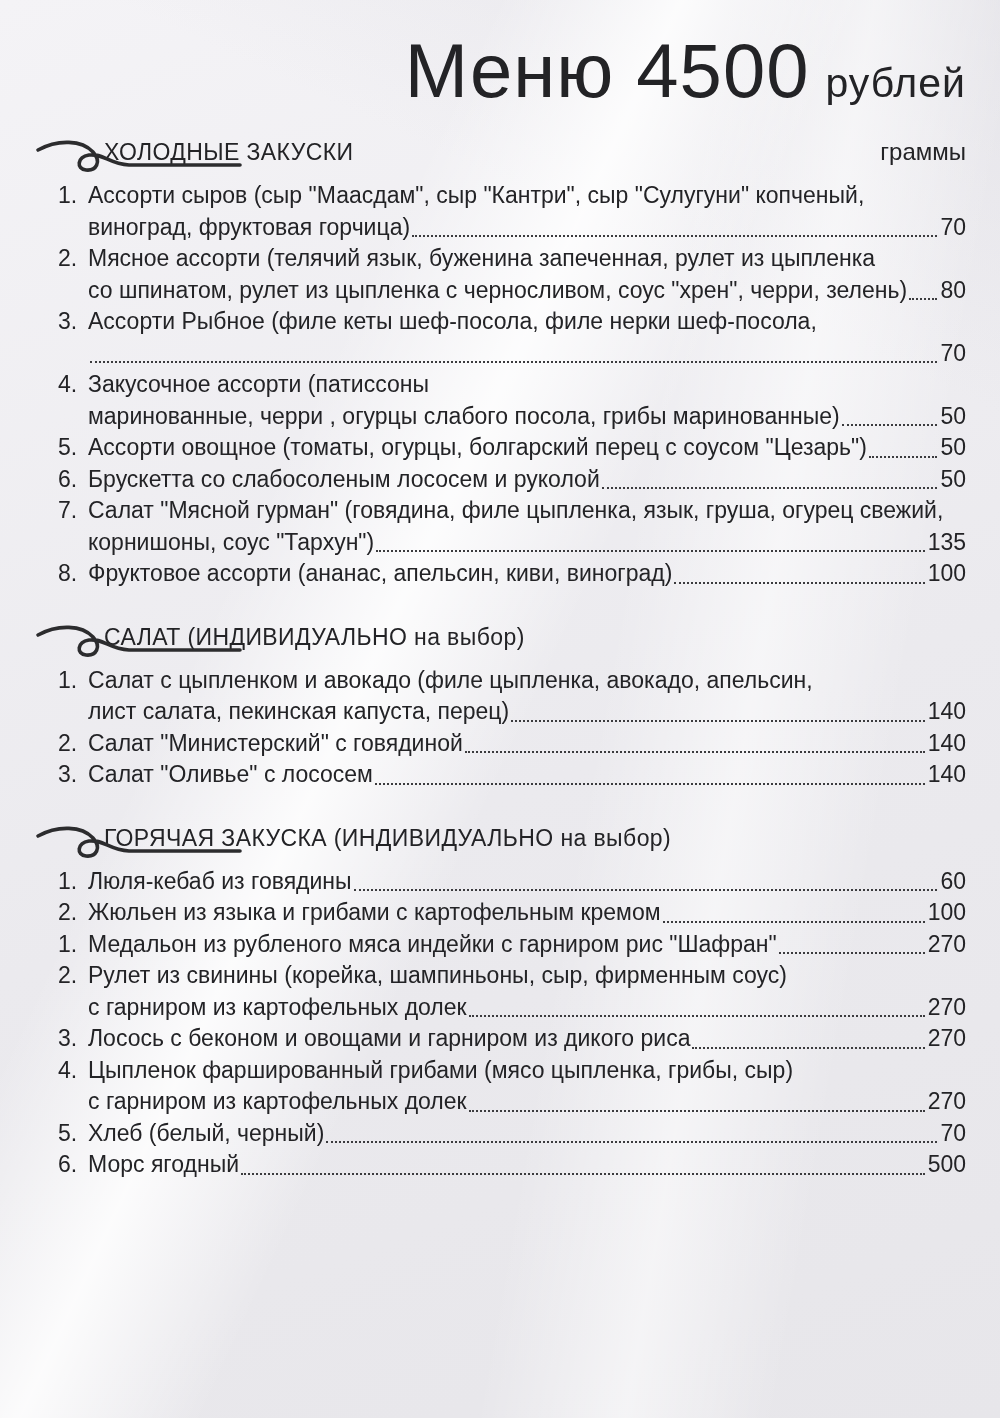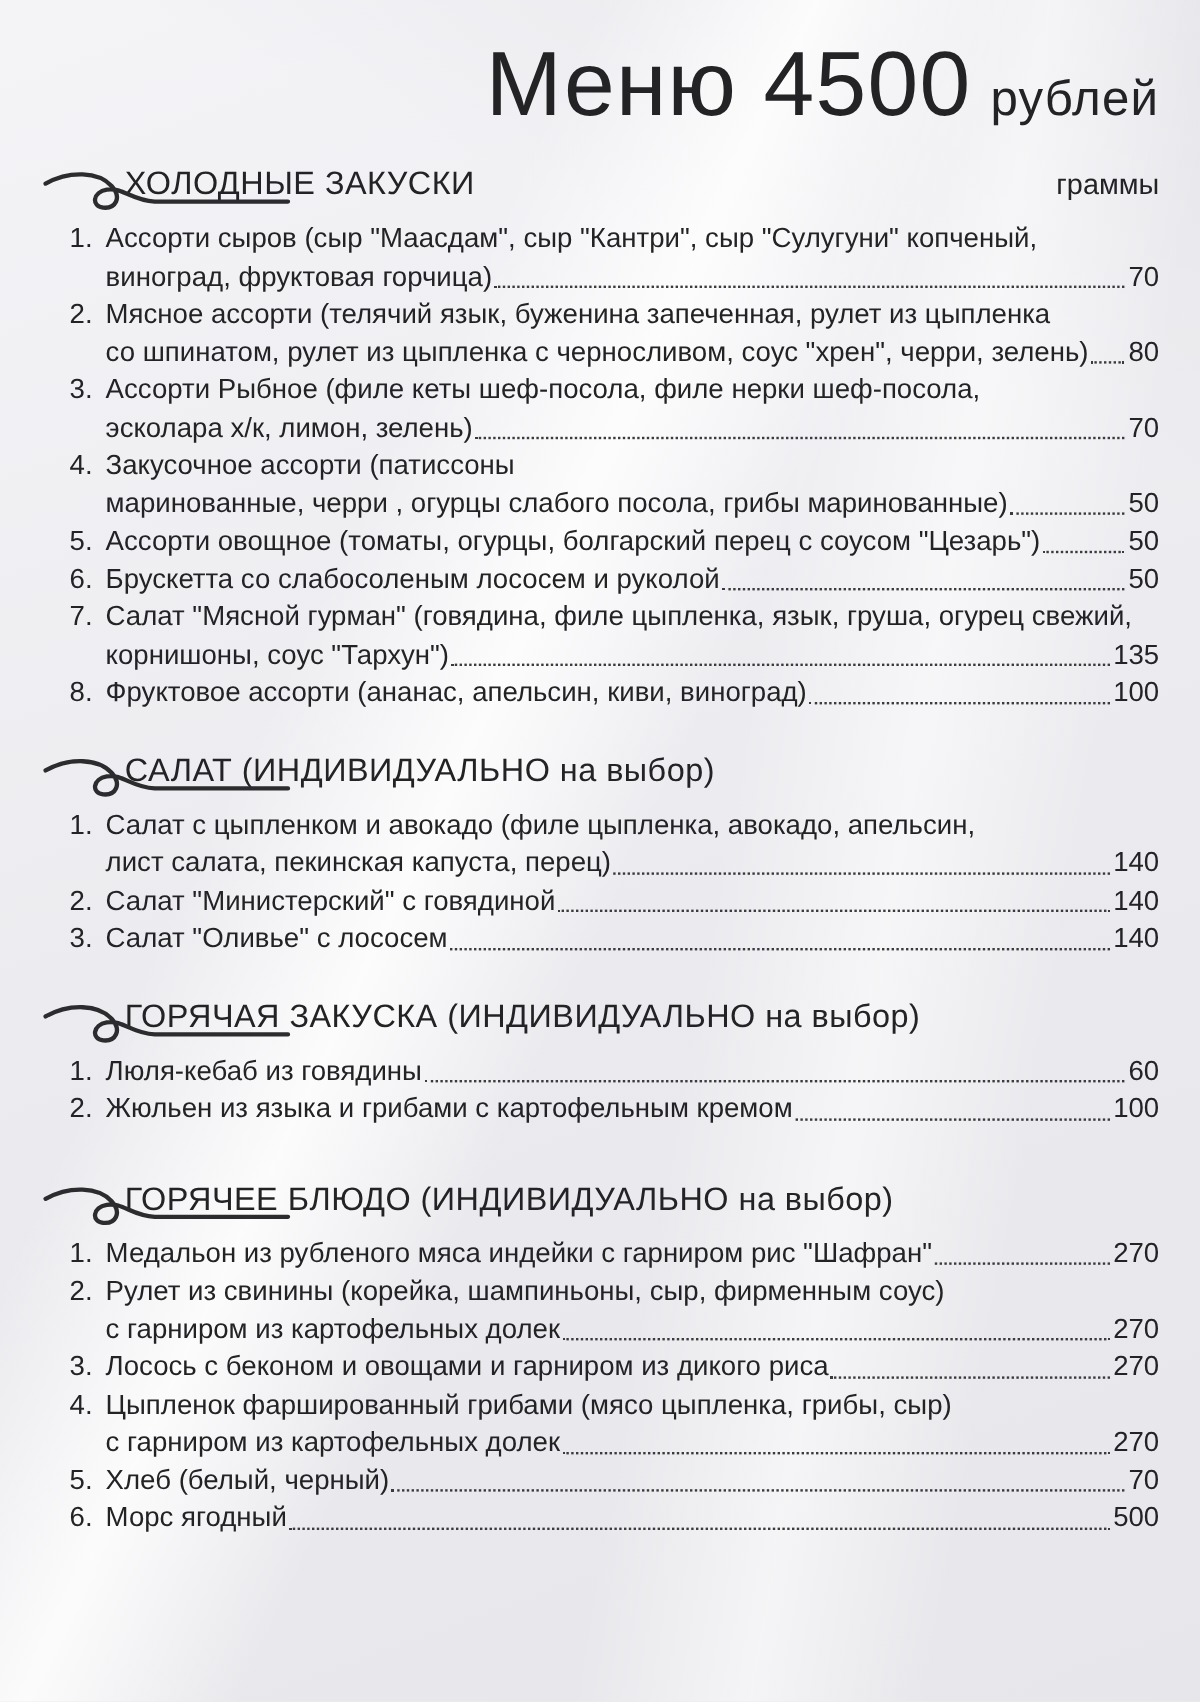--- a/index.html
+++ b/index.html
@@ -32,21 +32,21 @@
 
   .section{position:relative;}
   .heading-row{
     position:relative;display:flex;align-items:baseline;
     margin:26px 0 14px 0;
   }
   .section:nth-child(2) .heading-row{margin-top:34px;}
   .section:nth-child(3) .heading-row{margin-top:34px;align-items:flex-end;}
   .section:nth-child(4) .heading-row{margin-top:44px;}
   .heading{
-    font-size:27px;letter-spacing:.4px;
+    font-size:23px;letter-spacing:.4px;
     padding-left:46px;position:relative;font-weight:400;
   }
   .flourish{position:absolute;left:-26px;bottom:-13px;width:214px;height:46px;pointer-events:none;}
   .grams-head{margin-left:auto;font-size:24px;font-weight:400;}
 
   .line{display:flex;align-items:baseline;font-size:23px;line-height:31.5px;}
   .num{flex:none;width:30px;}
   .cont{padding-left:30px;}
   .dots{
     flex:1;align-self:flex-end;min-width:16px;
@@ -98,21 +98,20 @@
               <span class="dots"></span>
               <span class="grams">80</span>
             </div>
           </div>
           <div class="item">
             <div class="line">
               <span class="num">3.</span>
               <span class="txt">Ассорти Рыбное (филе кеты шеф-посола, филе нерки шеф-посола,</span>
             </div>
             <div class="line cont">
-              <span class="txt">эсколара х/к, лимон, зелень)</span>
               <span class="dots"></span>
               <span class="grams">70</span>
             </div>
           </div>
           <div class="item">
             <div class="line">
               <span class="num">4.</span>
               <span class="txt">Закусочное ассорти (патиссоны</span>
             </div>
             <div class="line cont">
@@ -224,29 +223,20 @@
               <span class="num">2.</span>
               <span class="txt">Жюльен из языка и грибами с картофельным  кремом</span>
               <span class="dots"></span>
               <span class="grams">100</span>
             </div>
           </div>
         </div>
   </section>
 
   <section class="section">
-    <div class="heading-row">
-      <div class="heading">
-        <svg class="flourish" viewBox="0 0 214 46" aria-hidden="true">
-          <path d="M6 17 C 26 6, 50 7, 61 19 C 70 29, 64 38, 54 37 C 44 36, 45 24, 57 22 C 71 20, 77 31, 97 32 L 208 32" stroke="#2c2c2e" stroke-width="3.6" fill="none" stroke-linecap="round"></path>
-        </svg>
-        <span>ГОРЯЧЕЕ БЛЮДО (ИНДИВИДУАЛЬНО на выбор)</span>
-      </div>
-
-    </div>
     <div class="items">
           <div class="item">
             <div class="line">
               <span class="num">1.</span>
               <span class="txt">Медальон из рубленого мяса индейки с гарниром рис "Шафран"</span>
               <span class="dots"></span>
               <span class="grams">270</span>
             </div>
           </div>
           <div class="item">

